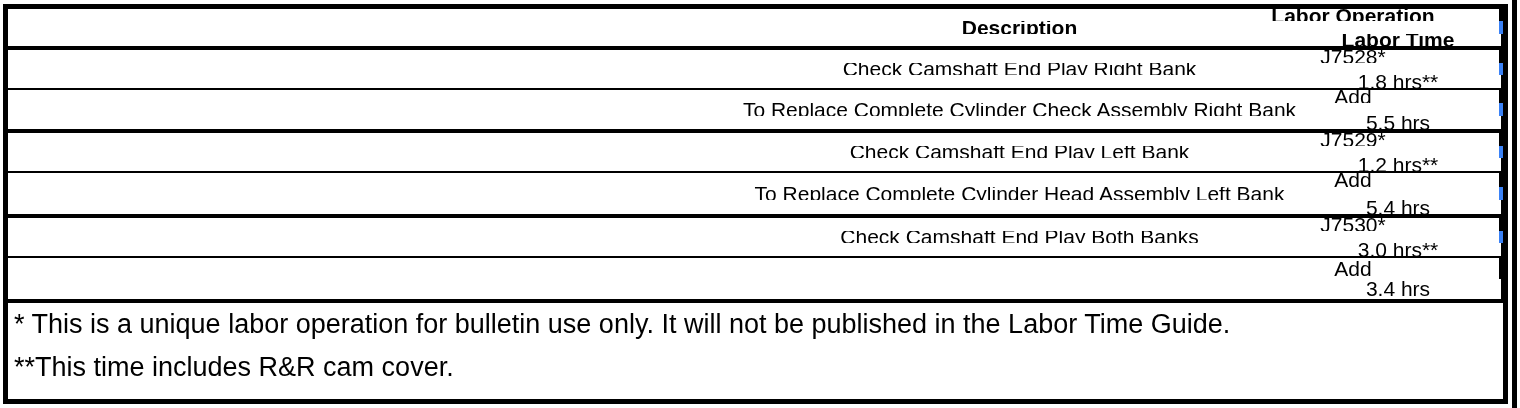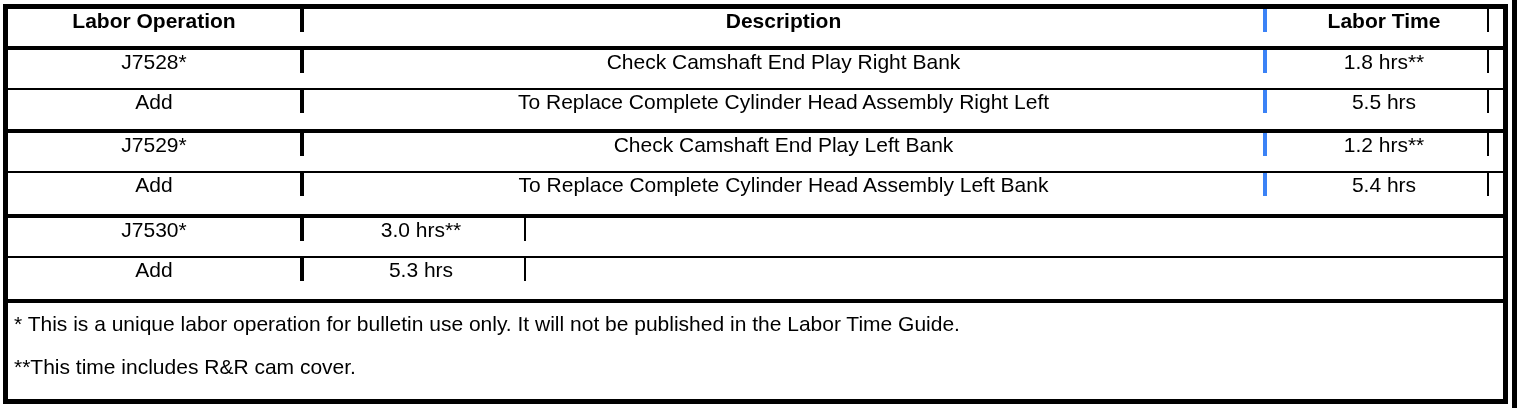--- a/index.html
+++ b/index.html
@@ -33,22 +33,22 @@
   .edge-rule {
     position: absolute;
     left: 1512px;
     top: 0;
     width: 5px;
     height: 408px;
     background: #000000;
   }
   .row {
     display: flex;
-    flex-direction: row;
-    align-items: flex-start;
+    flex-direction: column;
+    align-items: flex-end;
     width: 100%;
   }
   .cell {
     display: flex;
     align-items: center;
     justify-content: center;
     text-align: center;
     font-size: 21px;
     line-height: 1.1;
     overflow: hidden;
@@ -60,21 +60,21 @@
   .c-pad  { flex: 1; }
   .header-row { height: 41px; border-bottom: 4px solid #000000; font-weight: bold; }
   .r-thin  { border-bottom: 2px solid #000000; }
   .r-thick { border-bottom: 4px solid #000000; }
   .h40 { height: 40px; }
   .h43 { height: 43px; }
   .h45 { height: 45px; }
   .notes {
     flex: 1;
     padding: 9px 0 0 6px;
-    font-size: 21px;
+    font-size: 27px;
   }
   .note { line-height: 24px; white-space: nowrap; }
   .note + .note { margin-top: 19px; }
 </style>
 </head>
 <body>
 
 <div class="page">
   <div class="table-frame">
 
@@ -87,48 +87,49 @@
 
     <div class="row h40 r-thin">
       <div class="cell c-op">J7528*</div>
       <div class="cell c-desc">Check Camshaft End Play Right Bank</div>
       <div class="cell c-time">1.8 hrs**</div>
       <div class="cell c-pad"></div>
     </div>
 
     <div class="row h43 r-thick">
       <div class="cell c-op">Add</div>
-      <div class="cell c-desc">To Replace Complete Cylinder Head Assembly Right Left</div>
+      <div class="cell c-desc">To Replace Complete Cylinder Check Assembly Right Bank</div>
       <div class="cell c-time">5.5 hrs</div>
       <div class="cell c-pad"></div>
     </div>
 
     <div class="row h40 r-thin">
       <div class="cell c-op">J7529*</div>
       <div class="cell c-desc">Check Camshaft End Play Left Bank</div>
       <div class="cell c-time">1.2 hrs**</div>
       <div class="cell c-pad"></div>
     </div>
 
     <div class="row h45 r-thick">
       <div class="cell c-op">Add</div>
       <div class="cell c-desc">To Replace Complete Cylinder Head Assembly Left Bank</div>
       <div class="cell c-time">5.4 hrs</div>
       <div class="cell c-pad"></div>
     </div>
 
     <div class="row h40 r-thin">
       <div class="cell c-op">J7530*</div>
+      <div class="cell c-desc">Check Camshaft End Play Both Banks</div>
       <div class="cell c-time">3.0 hrs**</div>
       <div class="cell c-pad"></div>
     </div>
 
     <div class="row h45 r-thick">
       <div class="cell c-op">Add</div>
-      <div class="cell c-time">5.3 hrs</div>
+      <div class="cell c-time">3.4 hrs</div>
       <div class="cell c-pad"></div>
     </div>
 
     <div class="notes">
       <div class="note">* This is a unique labor operation for bulletin use only. It will not be published in the Labor Time Guide.</div>
       <div class="note">**This time includes R&amp;R cam cover.</div>
     </div>
 
   </div>
   <div class="edge-rule"></div>

